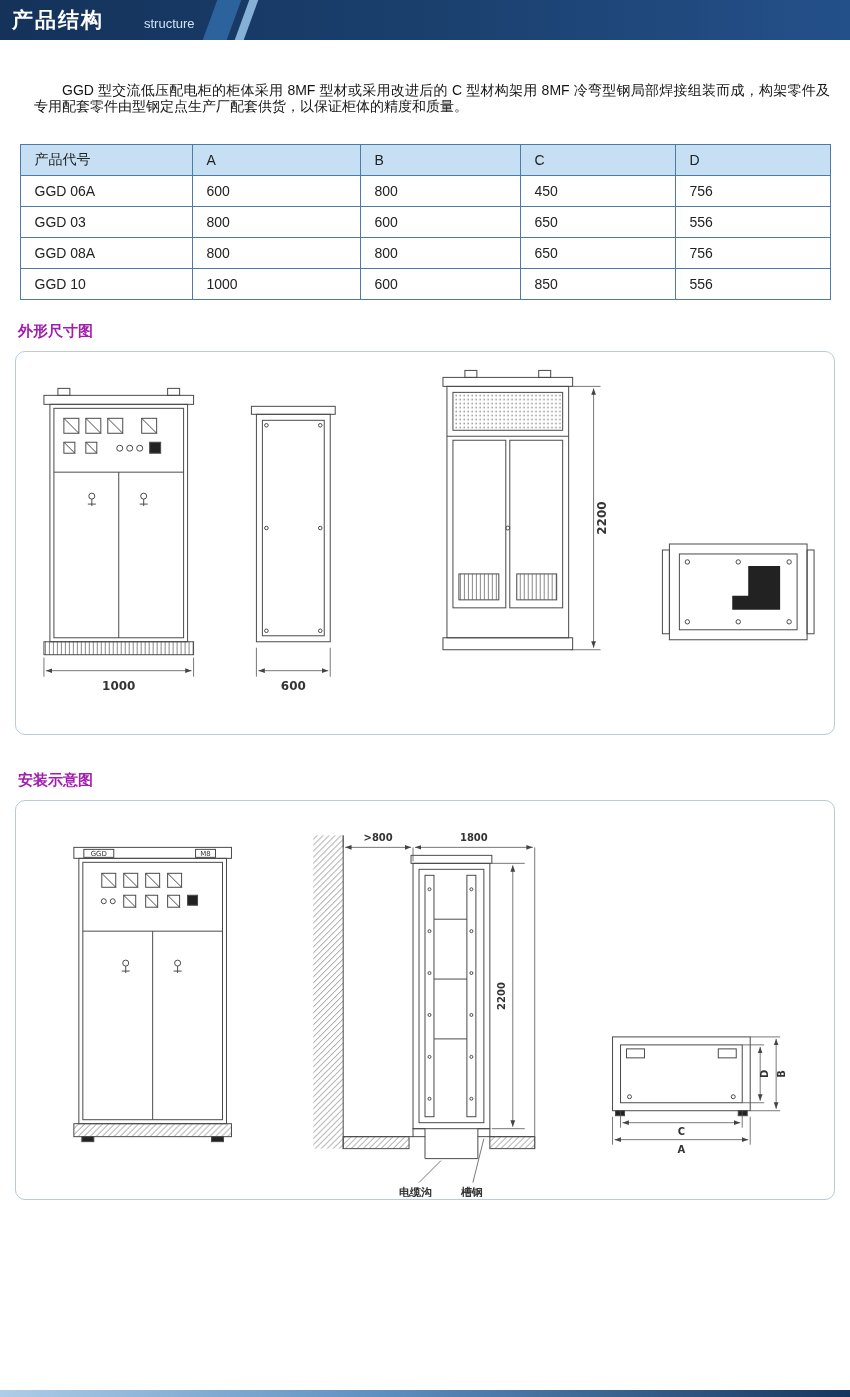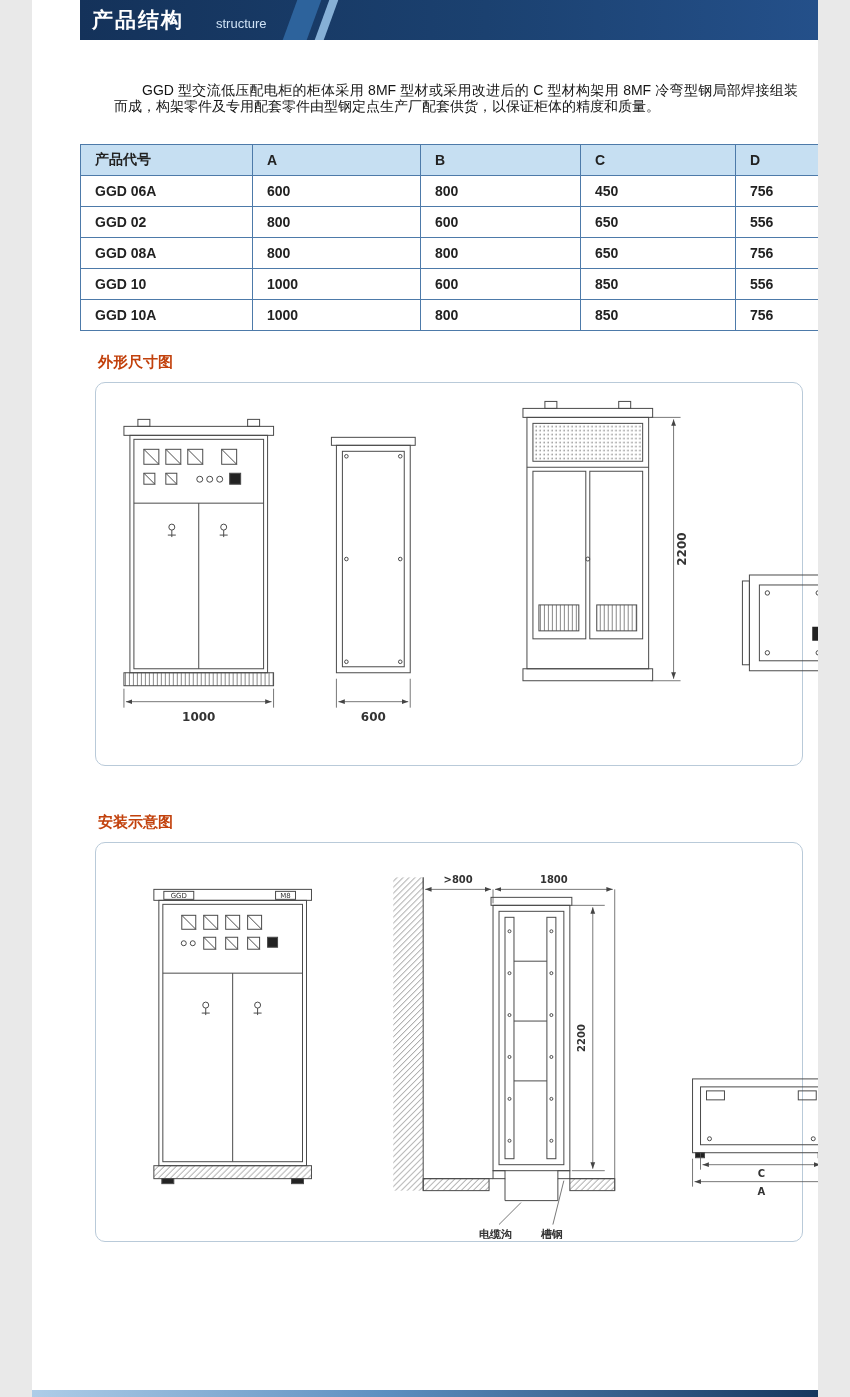--- a/index.html
+++ b/index.html
@@ -1,35 +1,35 @@
 <!DOCTYPE html>
 <html><head>
 <meta charset="utf-8">
 <style>
   html,body{margin:0;padding:0;background:#e9e9e9;}
-  .page{width:738px;height:1397px;position:relative;background:#fff;overflow:hidden;
-        font-family:"Liberation Sans","DejaVu Sans",sans-serif;margin:0 auto;padding-left:48px;}
+  .page{width:850px;height:1397px;position:relative;background:#fff;overflow:hidden;
+        font-family:"Liberation Sans","DejaVu Sans",sans-serif;margin:0 auto;}
 
   
   .header{position:relative;height:40px;background:linear-gradient(90deg,#14325a 0%,#1b4170 55%,#24508a 100%);}
   .header-title{position:absolute;left:12px;top:6px;font-size:21px;font-weight:bold;color:#fff;letter-spacing:2px;}
-  .header-sub{position:absolute;left:136px;top:16px;font-size:13px;color:#cfe2f5;}
+  .header-sub{position:absolute;left:144px;top:16px;font-size:13px;color:#cfe2f5;}
   .h-s1{position:absolute;left:210px;top:0;width:24px;height:40px;background:#2d639c;transform:skewX(-20deg);}
   .h-s2{position:absolute;left:242px;top:0;width:9px;height:40px;background:#86b0d6;transform:skewX(-20deg);}
 
   
   .intro{margin:42px 20px 0 34px;font-size:14px;line-height:16px;color:#151515;text-align:justify;}
   .intro p{margin:0;text-indent:2em;}
 
   
   table.spec{border-collapse:collapse;margin:30px auto 0;width:810px;font-size:14px;color:#222;table-layout:fixed;}
-  .spec th,.spec td{border:1px solid #4d7aa9;padding:5px 14px;text-align:left;font-weight:bold;height:20px;overflow:hidden;}
+  .spec th,.spec td{border:1px solid #4d7aa9;padding:5px 14px;text-align:left;font-weight:normal;height:20px;overflow:hidden;}
   .spec thead th{background:#c6dff2;}
 
-  .section-title{margin:22px 0 0 18px;font-size:15px;font-weight:bold;color:#c2410c;}
+  .section-title{margin:22px 0 0 18px;font-size:15px;font-weight:bold;color:#a21caf;}
   .draw-box{margin:10px 15px 0;border:1px solid #b9cad9;border-radius:10px;background:#fff;}
   #box1{height:382px;}
   #box2{height:398px;}
   .draw-box svg{display:block;}
 
   svg .ln{stroke:#4a4a4a;stroke-width:1;fill:none;}
   svg .thin{stroke:#555;stroke-width:.8;fill:none;}
   svg text{font-family:"DejaVu Sans","Liberation Sans",sans-serif;fill:#333;stroke:none;}
   svg .blk{fill:#222;stroke:none;}
 
@@ -71,46 +71,39 @@
     </thead>
     <tbody>
       <tr>
         <td>GGD  06A</td>
         <td>600</td>
         <td>800</td>
         <td>450</td>
         <td>756</td>
       </tr>
       <tr>
-        <td>GGD  02</td>
+        <td>GGD  03</td>
         <td>800</td>
         <td>600</td>
         <td>650</td>
         <td>556</td>
       </tr>
       <tr>
         <td>GGD  08A</td>
         <td>800</td>
         <td>800</td>
         <td>650</td>
         <td>756</td>
       </tr>
       <tr>
         <td>GGD  10</td>
         <td>1000</td>
         <td>600</td>
         <td>850</td>
         <td>556</td>
-      </tr>
-      <tr>
-        <td>GGD  10A</td>
-        <td>1000</td>
-        <td>800</td>
-        <td>850</td>
-        <td>756</td>
       </tr>
     </tbody>
   </table>
 
   <div class="section-title">外形尺寸图</div>
 
   <div class="draw-box" id="box1">
     <svg viewBox="0 0 820 380" width="818" height="380">
       <defs>
         <marker id="a1" markerWidth="9" markerHeight="8" refX="8" refY="4" orient="auto-start-reverse">
@@ -219,21 +212,21 @@
             <circle cx="127" cy="18" r="2.2"></circle>
           <circle cx="25" cy="78" r="2.2"></circle>
             <circle cx="76" cy="78" r="2.2"></circle>
             <circle cx="127" cy="78" r="2.2"></circle>
         </g>
         <path class="blk" d="M86,22 L118,22 L118,66 L70,66 L70,52 L86,52 Z"></path>
       </g>
     </svg>
   </div>
 
-  <div class="section-title" style="margin-top:47px">安装示意图</div>
+  <div class="section-title" style="margin-top:36px">安装示意图</div>
 
   <div class="draw-box" id="box2">
     <svg viewBox="0 0 820 396" width="818" height="396">
       <defs>
         <marker id="a2" markerWidth="9" markerHeight="8" refX="8" refY="4" orient="auto-start-reverse">
           <path d="M0,1 L8,4 L0,7 Z" fill="#444"></path>
         </marker>
         <pattern id="hat2" width="6" height="6" patternUnits="userSpaceOnUse">
           <path d="M0,6 L6,0" stroke="#666" stroke-width="0.7"></path>
         </pattern>

